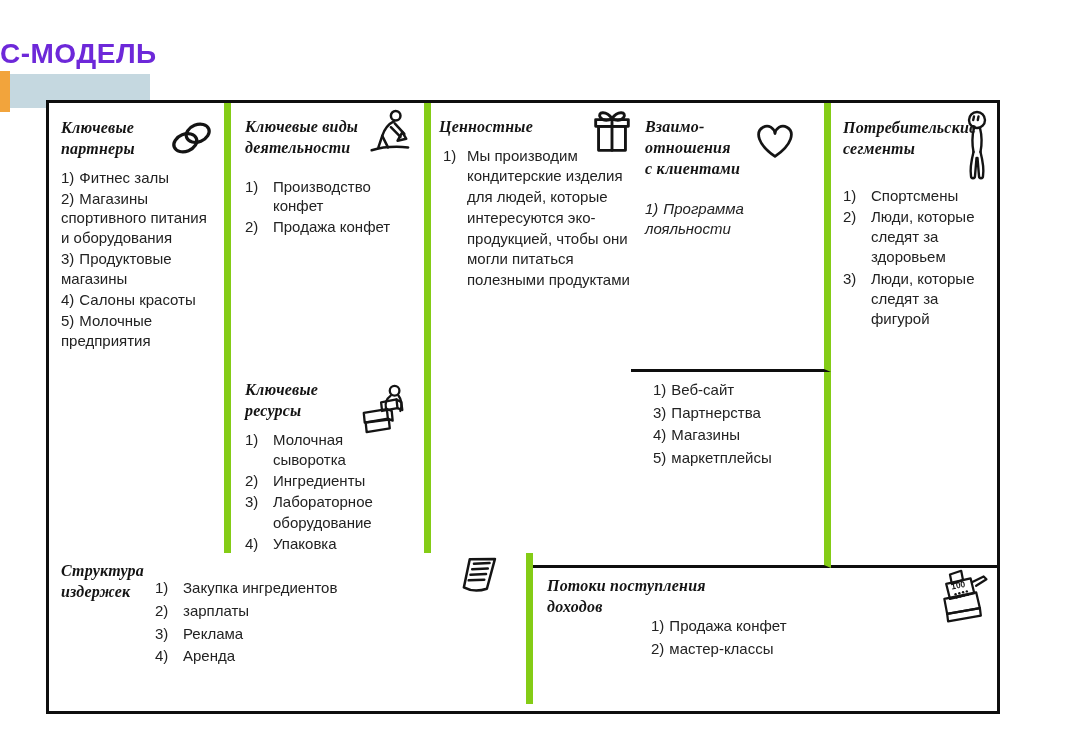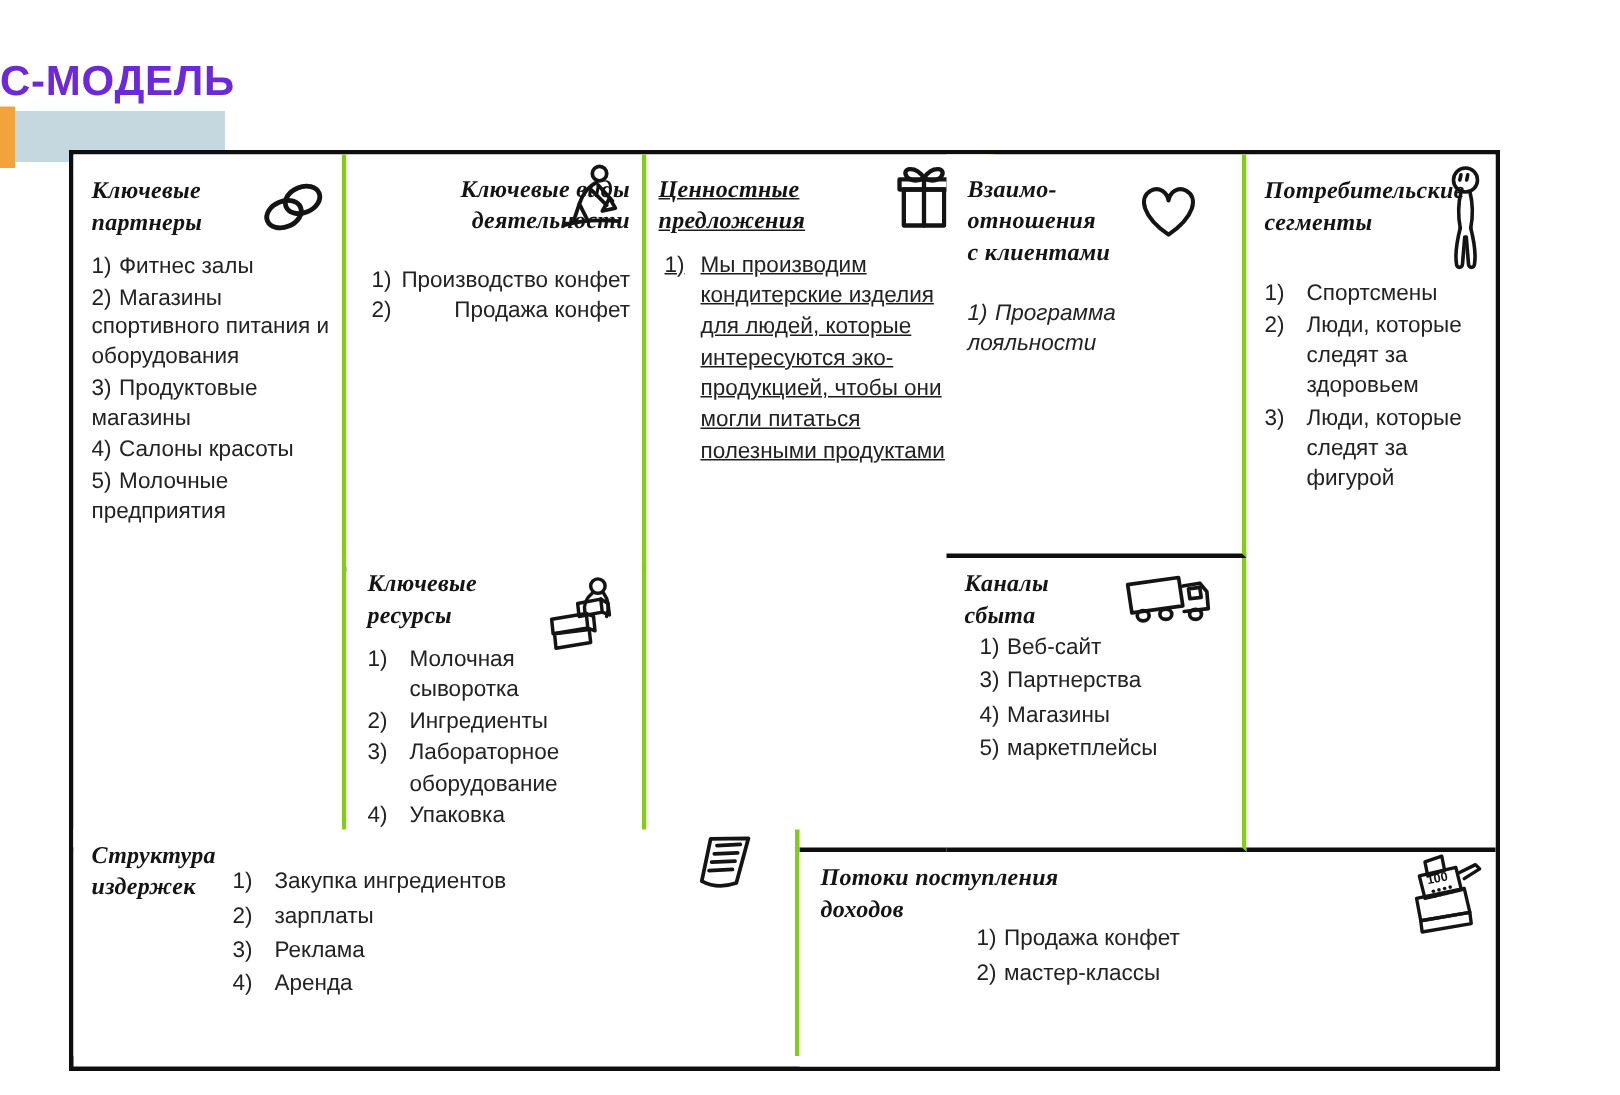--- a/index.html
+++ b/index.html
@@ -13,27 +13,27 @@
   }
   .accent { position:absolute; }
   .accent-orange { left:0; top:71px; width:10px; height:41px; background:#F2A43C; }
   .accent-blue { left:10px; top:74px; width:140px; height:34px; background:#C5D8E0; }
 
   .canvas {
     position:absolute; left:46px; top:100px; width:954px; height:614px;
     border:3px solid #0e0e0e; background:#fff; box-sizing:border-box;
   }
   .cell { position:absolute; box-sizing:border-box; background:#fff; }
-  .b-r { border-right:3px solid #84cc16; }
+  .b-r { border-right:7px solid #84cc16; }
   .b-b { border-bottom:3px solid #0e0e0e; }
 
   #cell-partners      { left:0;     top:0;     width:182px; height:465px; padding:15px 8px 0 12px; }
-  #cell-activities    { left:182px; top:0;     width:200px; height:278px; padding:14px 8px 0 2px;text-align:right; }
+  #cell-activities    { left:182px; top:0;     width:200px; height:278px; padding:14px 8px 0 14px; }
   #cell-resources     { left:182px; top:269px; width:200px; height:196px; padding:8px 8px 0 14px; }
-  #cell-value         { left:382px; top:0;     width:232px; height:465px; padding:14px 12px 0 8px;text-decoration:underline; }
+  #cell-value         { left:382px; top:0;     width:232px; height:465px; padding:14px 12px 0 8px; }
   #cell-relationships { left:582px; top:0;     width:200px; height:269px; padding:14px 10px 0 14px; }
   #cell-channels      { left:582px; top:269px; width:200px; height:196px; padding:8px 8px 0 12px; }
   #cell-segments      { left:782px; top:0;     width:166px; height:465px; padding:15px 6px 0 12px; }
   #cell-costs         { left:0;     top:450px; width:484px; height:151px; padding:8px 10px 0 12px; }
   #cell-revenue       { left:484px; top:465px; width:464px; height:143px; padding:8px 10px 0 14px; }
 
   .cell-head { position:relative; }
   .cell-title {
     font-family:"Liberation Serif", serif; font-style:italic; font-weight:700;
     font-size:16px; line-height:1.3; color:#141414; letter-spacing:0.2px;
@@ -179,21 +179,20 @@
             <span class="n">4)</span>
             <span class="t">Упаковка</span>
           </div>
       </div>
     </div>
 
     <div class="cell b-r b-b" id="cell-value">
       <div class="cell-head">
         <div class="cell-title">
           <span class="title-line">Ценностные</span>
-          <span class="title-line">предложения</span>
         </div>
         <svg class="icon" viewBox="0 0 50 52">
           <g class="stroke" stroke-width="3">
             <rect x="11" y="18" width="28" height="25"></rect>
             <rect x="8" y="11" width="34" height="7"></rect>
             <line x1="25" y1="11" x2="25" y2="43"></line>
             <path d="M25 10 C19 1 9 3 13 9 C16 13 22 12 25 10 Z"></path>
             <path d="M25 10 C31 1 41 3 37 9 C34 13 28 12 25 10 Z"></path>
           </g>
         </svg>
@@ -216,36 +215,20 @@
         <svg class="icon" viewBox="0 0 50 46">
           <path class="stroke" stroke-width="3" d="M25 41 C6 28 3 14 12 9 C18 5.5 24 10 25 16 C26 10 32 5.5 38 9 C47 14 44 28 25 41 Z"></path>
         </svg>
       </div>
       <div class="list">
         <p class="li inline"><span class="n">1)</span><span>Программа лояльности</span></p>
       </div>
     </div>
 
     <div class="cell b-r b-b" id="cell-channels">
-      <div class="cell-head">
-        <div class="cell-title">
-          <span class="title-line">Каналы</span>
-          <span class="title-line">сбыта</span>
-        </div>
-        <svg class="icon" viewBox="0 0 70 46">
-          <g class="stroke" stroke-width="2.6">
-            <path d="M4 10 L40 5 L43 25 L7 30 Z"></path>
-            <path d="M43 11 L55 9 L60 15 L61 27 L44 29"></path>
-            <path d="M47 13 L55 12 L56 19 L48 20 Z"></path>
-            <ellipse cx="15" cy="32" rx="4.2" ry="3.6"></ellipse>
-            <ellipse cx="31" cy="31" rx="4.2" ry="3.6"></ellipse>
-            <ellipse cx="52" cy="31" rx="4.2" ry="3.6"></ellipse>
-          </g>
-        </svg>
-      </div>
       <div class="list">
         <p class="li inline"><span class="n">1)</span><span>Веб-сайт</span></p>
         <p class="li inline"><span class="n">3)</span><span>Партнерства</span></p>
         <p class="li inline"><span class="n">4)</span><span>Магазины</span></p>
         <p class="li inline"><span class="n">5)</span><span>маркетплейсы</span></p>
       </div>
     </div>
 
     <div class="cell b-b" id="cell-segments">
       <div class="cell-head">

